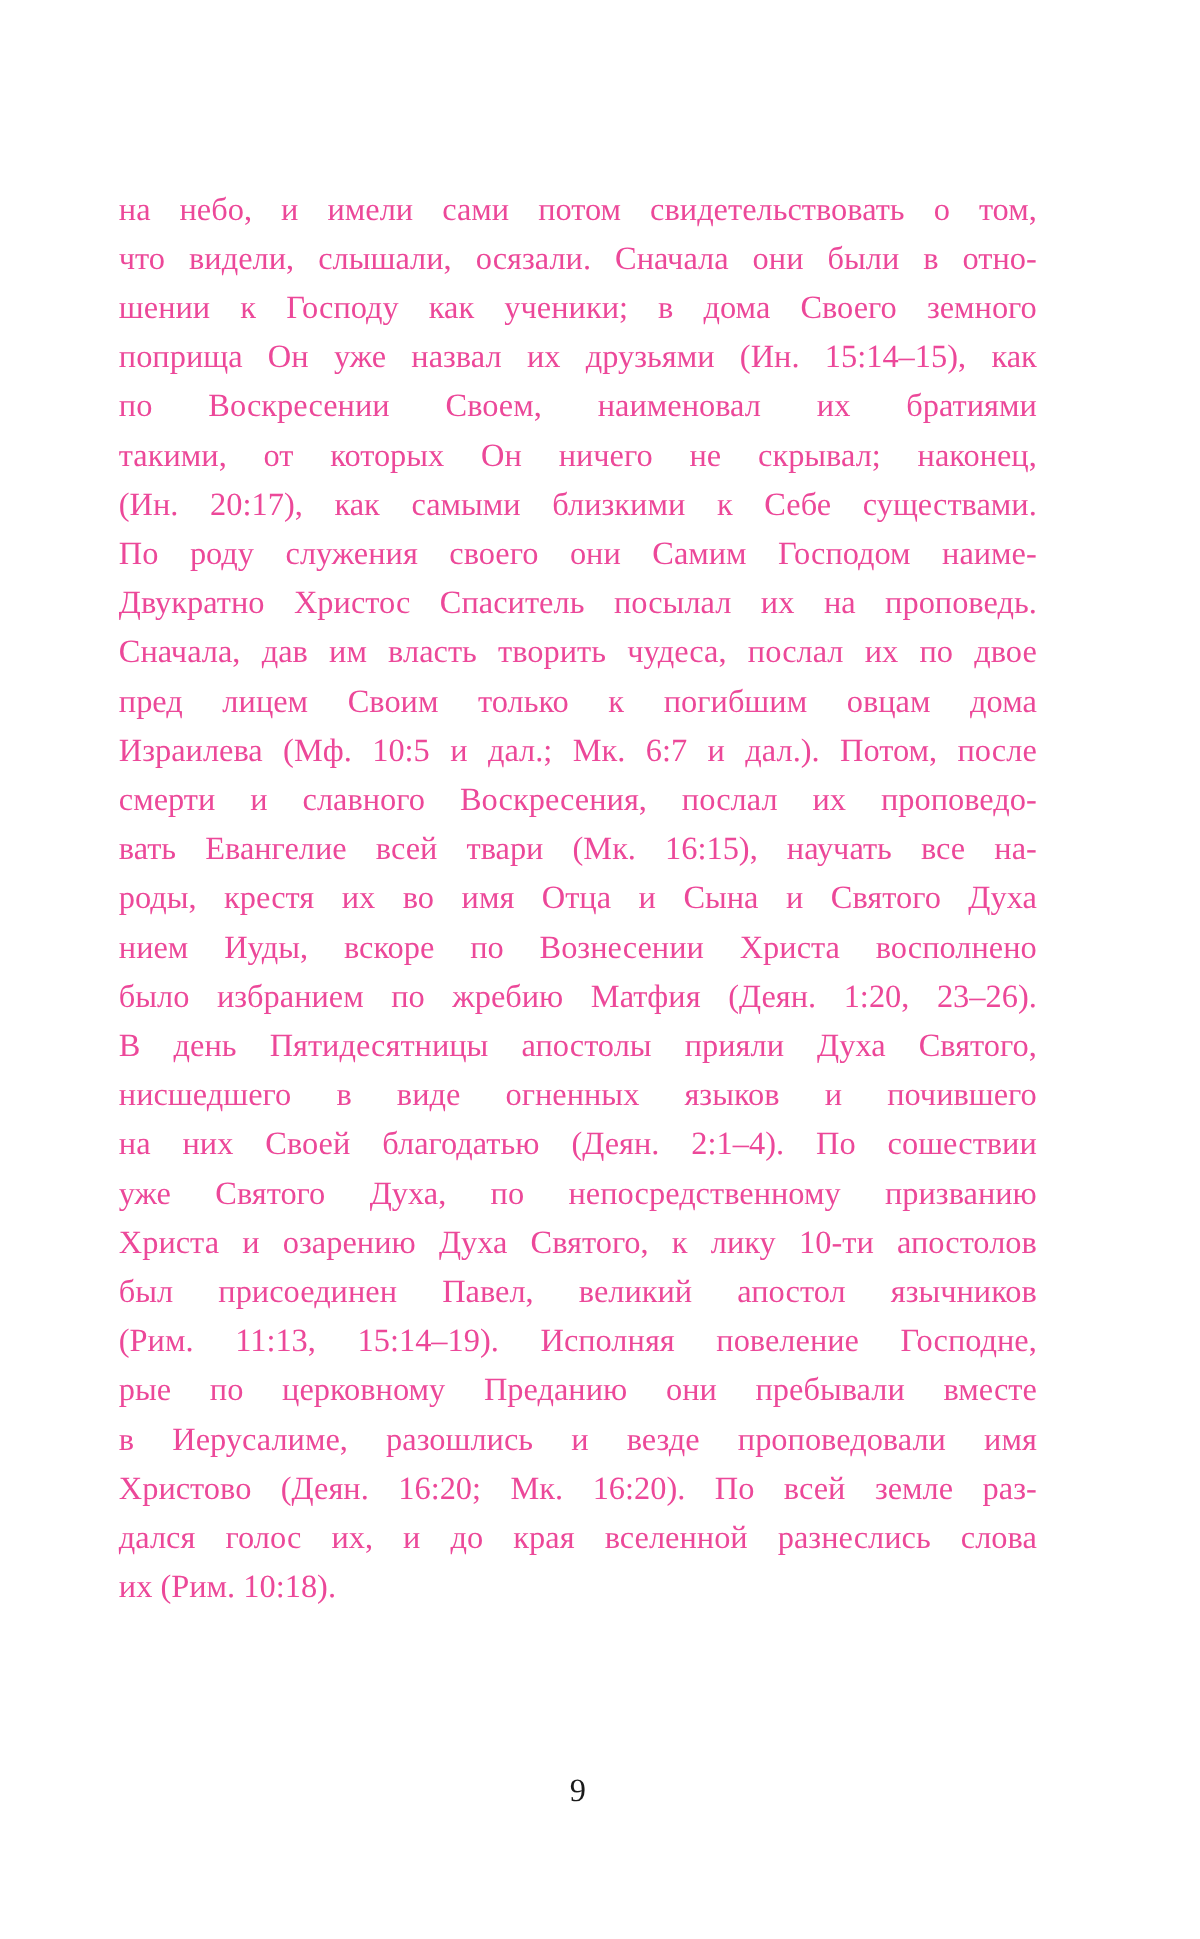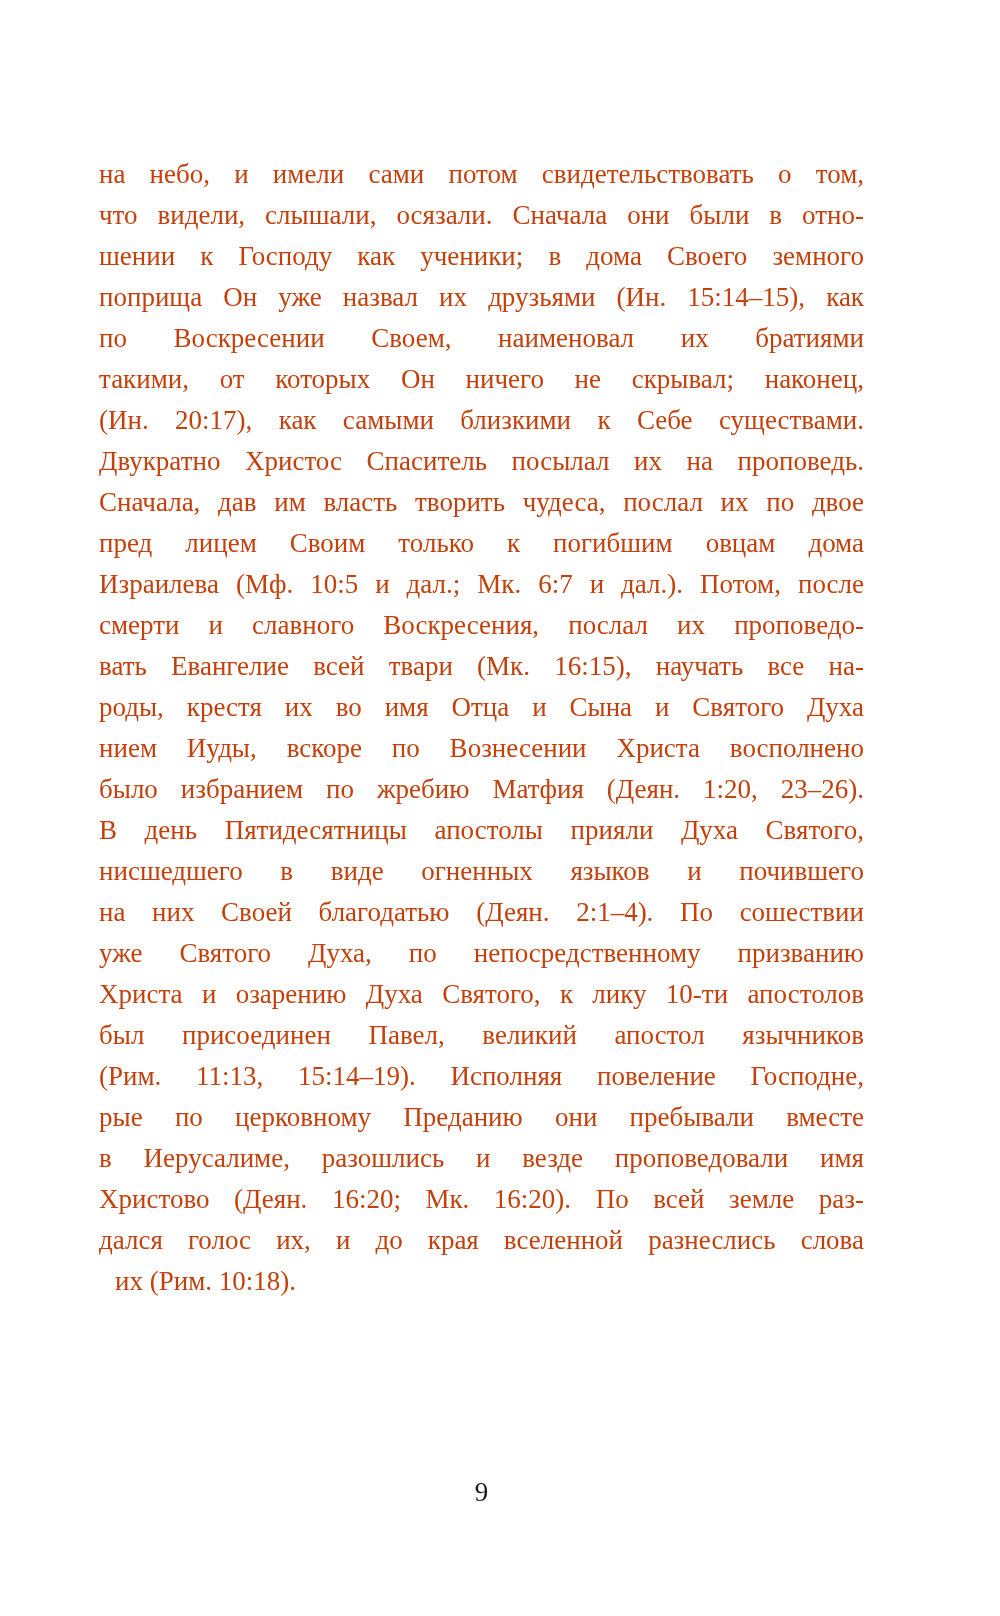--- a/index.html
+++ b/index.html
@@ -20,34 +20,33 @@
     width: 1000px;
     height: 1616px;
     background: #ffffff;
     overflow: hidden;
   }
   .text-block {
     position: absolute;
     left: 99px;
     top: 154px;
     width: 765px;
-    color: #c2410c;
+    color: #ec4899;
     font-size: 27px;
     line-height: 41px;
   }
   .text-line {
     height: 41px;
     white-space: nowrap;
     text-align: justify;
     text-align-last: justify;
     word-spacing: normal;
   }
   .text-line.last-line {
     text-align-last: left;
-    margin-left: 16px;
   }
   .page-footer {
     position: absolute;
     left: 99px;
     top: 1472px;
     width: 765px;
     text-align: center;
     color: #1a1a1a;
     font-size: 27px;
     line-height: 41px;
@@ -58,20 +57,21 @@
 
 <div class="book-page">
   <div class="text-block" id="text-block">
       <div class="text-line">на небо, и имели сами потом свидетельствовать о том,</div>
       <div class="text-line">что видели, слышали, осязали. Сначала они были в отно-</div>
       <div class="text-line">шении к Господу как ученики; в дома Своего земного</div>
       <div class="text-line">поприща Он уже назвал их друзьями (Ин. 15:14–15), как</div>
       <div class="text-line">по Воскресении Своем, наименовал их братиями</div>
       <div class="text-line">такими, от которых Он ничего не скрывал; наконец,</div>
       <div class="text-line">(Ин. 20:17), как самыми близкими к Себе существами.</div>
+      <div class="text-line">По роду служения своего они Самим Господом наиме-</div>
       <div class="text-line">Двукратно Христос Спаситель посылал их на проповедь.</div>
       <div class="text-line">Сначала, дав им власть творить чудеса, послал их по двое</div>
       <div class="text-line">пред лицем Своим только к погибшим овцам дома</div>
       <div class="text-line">Израилева (Мф. 10:5 и дал.; Мк. 6:7 и дал.). Потом, после</div>
       <div class="text-line">смерти и славного Воскресения, послал их проповедо-</div>
       <div class="text-line">вать Евангелие всей твари (Мк. 16:15), научать все на-</div>
       <div class="text-line">роды, крестя их во имя Отца и Сына и Святого Духа</div>
       <div class="text-line">нием Иуды, вскоре по Вознесении Христа восполнено</div>
       <div class="text-line">было избранием по жребию Матфия (Деян. 1:20, 23–26).</div>
       <div class="text-line">В день Пятидесятницы апостолы прияли Духа Святого,</div>

